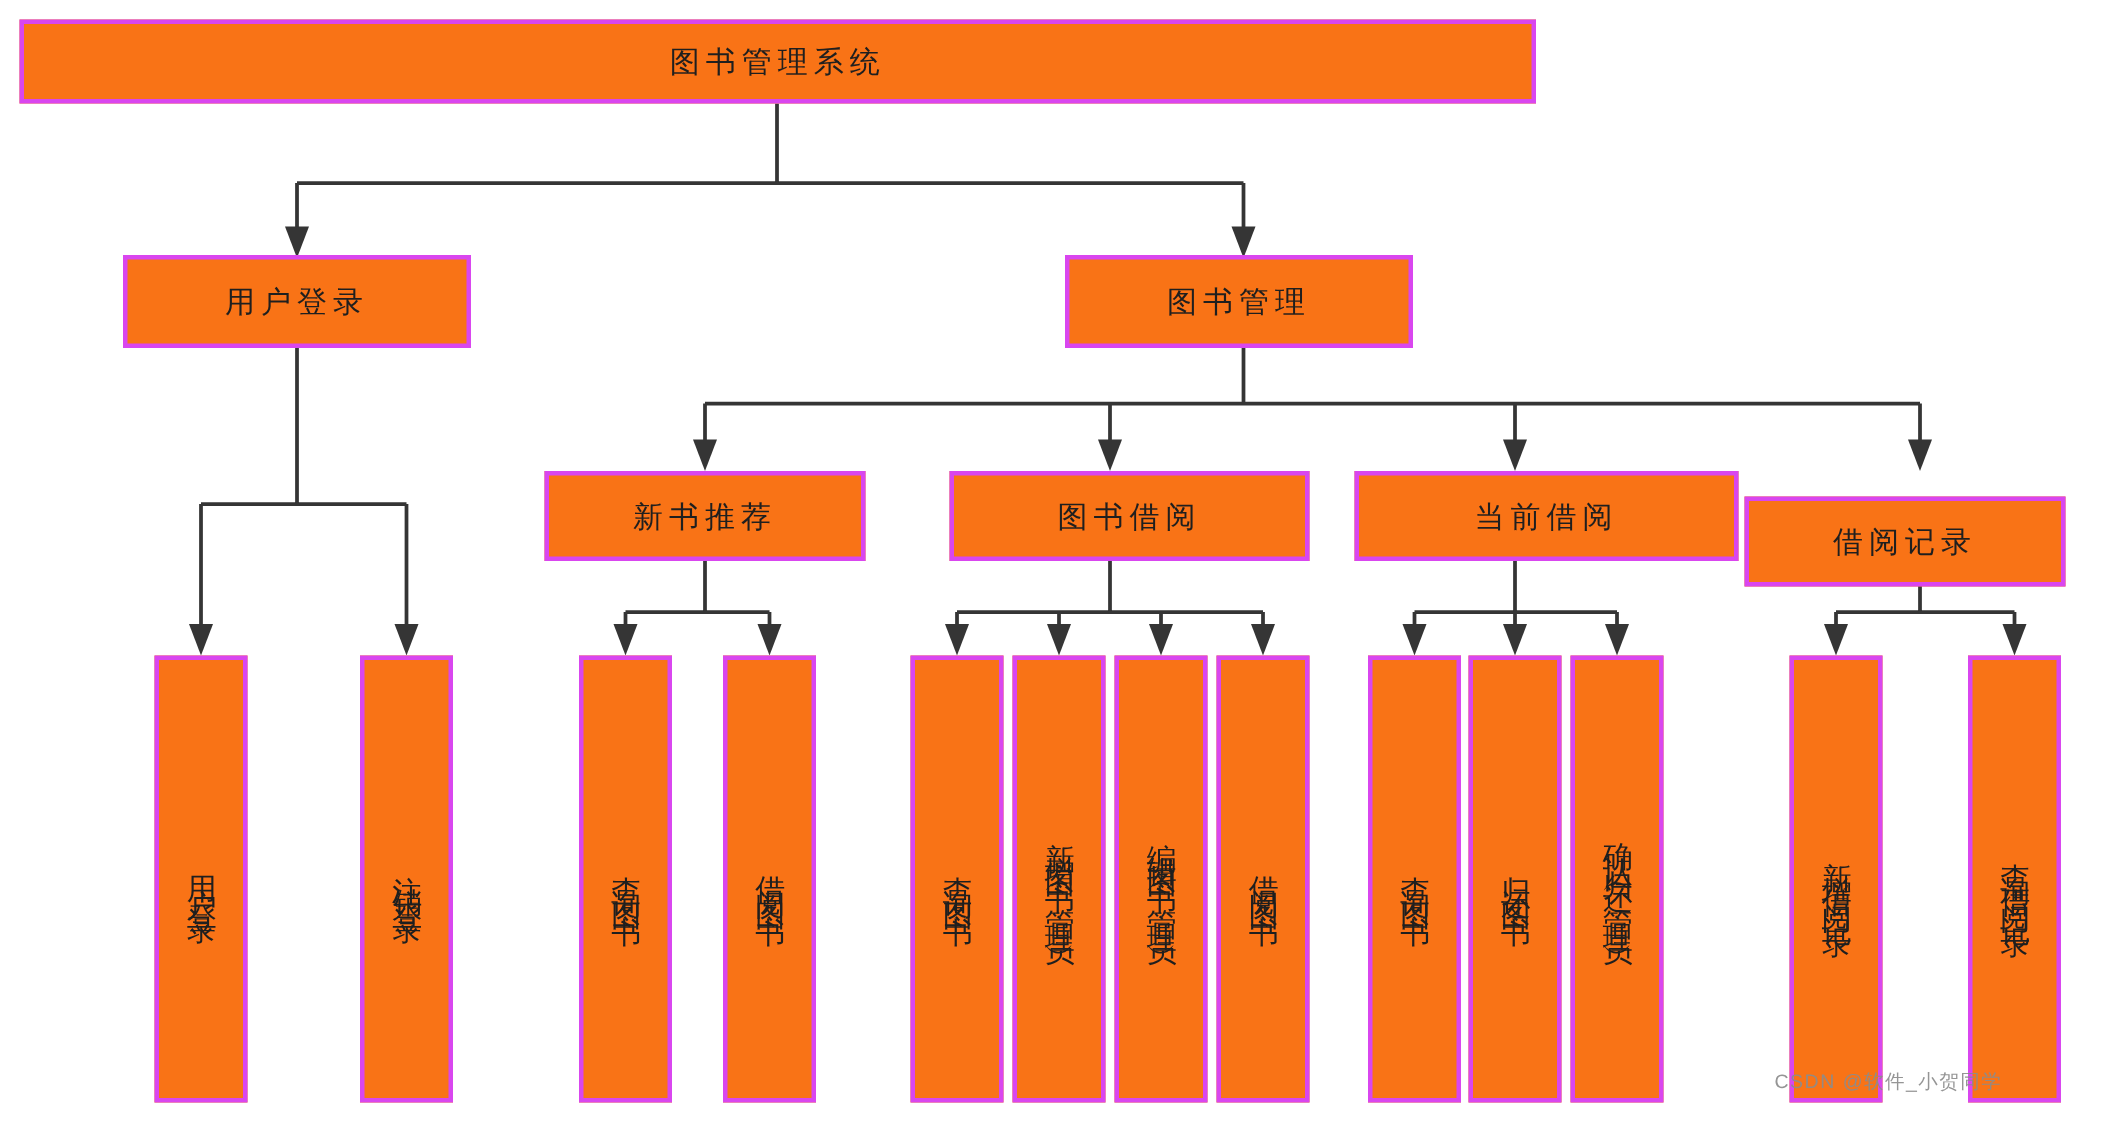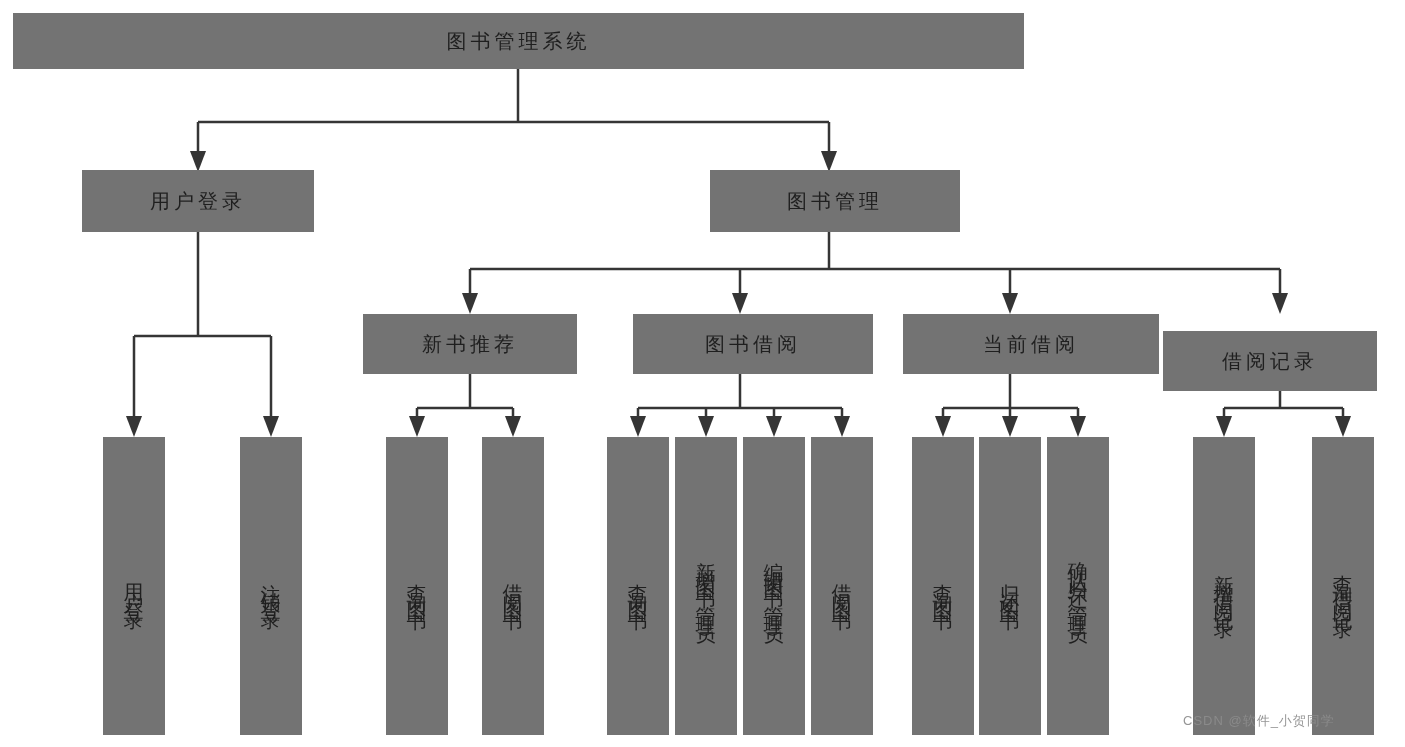--- a/index.html
+++ b/index.html
@@ -17,22 +17,22 @@
   }
   .connectors {
     position: absolute;
     left: 0;
     top: 0;
     z-index: 1;
   }
   .node {
     position: absolute;
     box-sizing: border-box;
-    background: #737373;
-    border: 3px solid #737373;
+    background: #f97316;
+    border: 3px solid #d946ef;
     color: #1f1f1f;
     display: flex;
     align-items: center;
     justify-content: center;
     font-size: 20px;
     letter-spacing: 4px;
     z-index: 2;
     text-align: left;
   }
   .leaf {
@@ -95,21 +95,21 @@
       <use href="#arrowhead" x="1010" y="437"></use>
       <use href="#arrowhead" x="1078" y="437"></use>
       <use href="#arrowhead" x="1224" y="437"></use>
       <use href="#arrowhead" x="1343" y="437"></use>
     </g>
   </svg>
 
   <div class="node" style="left:13px; top:13px; width:1011px; height:56px;">图书管理系统</div>
 
   <div class="node" style="left:82px; top:170px; width:232px; height:62px;">用户登录</div>
-  <div class="node" style="left:710px; top:170px; width:250px; height:62px;">图书管理</div>
+  <div class="node" style="left:710px; top:170px; width:232px; height:62px;">图书管理</div>
 
   <div class="node" style="left:363px; top:314px; width:214px; height:60px;">新书推荐</div>
   <div class="node" style="left:633px; top:314px; width:240px; height:60px;">图书借阅</div>
   <div class="node" style="left:903px; top:314px; width:256px; height:60px;">当前借阅</div>
   <div class="node" style="left:1163px; top:314px; width:214px; height:60px;margin-top:17px;">借阅记录</div>
 
   <div class="node leaf" style="left:103px;">
     <span class="vtext">用户登录</span>
   </div>
   <div class="node leaf" style="left:240px;">

